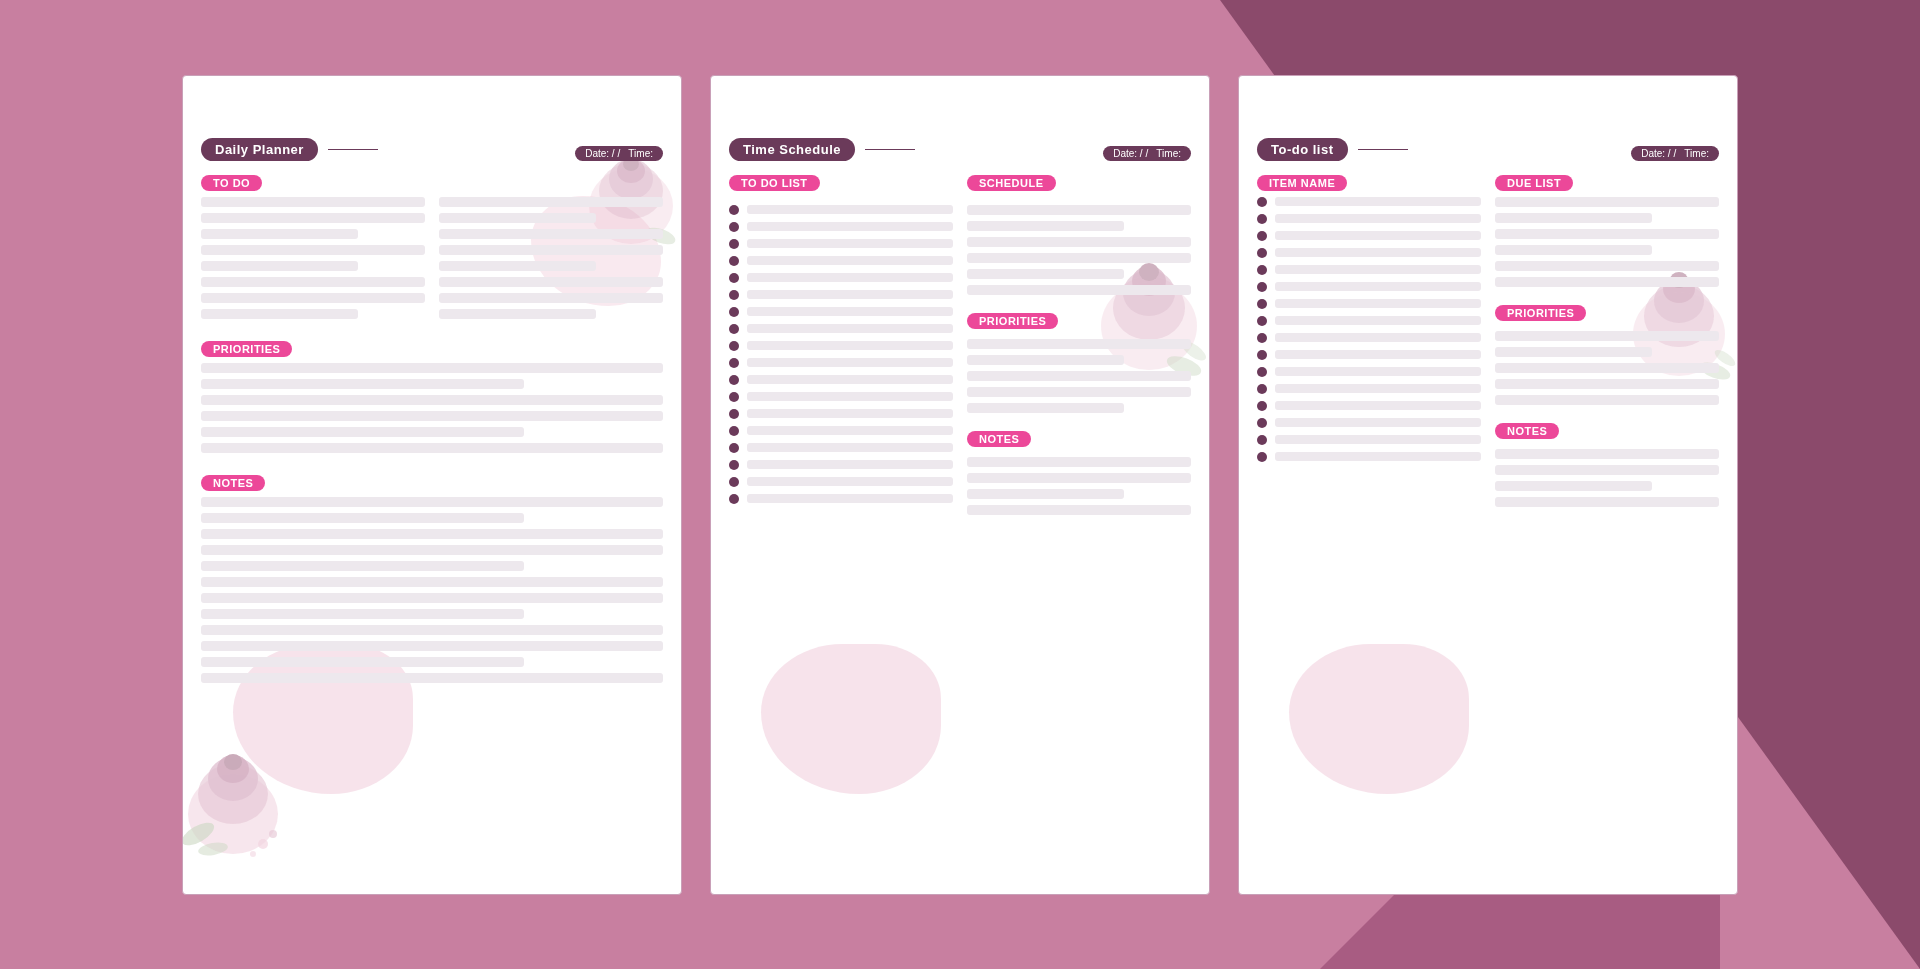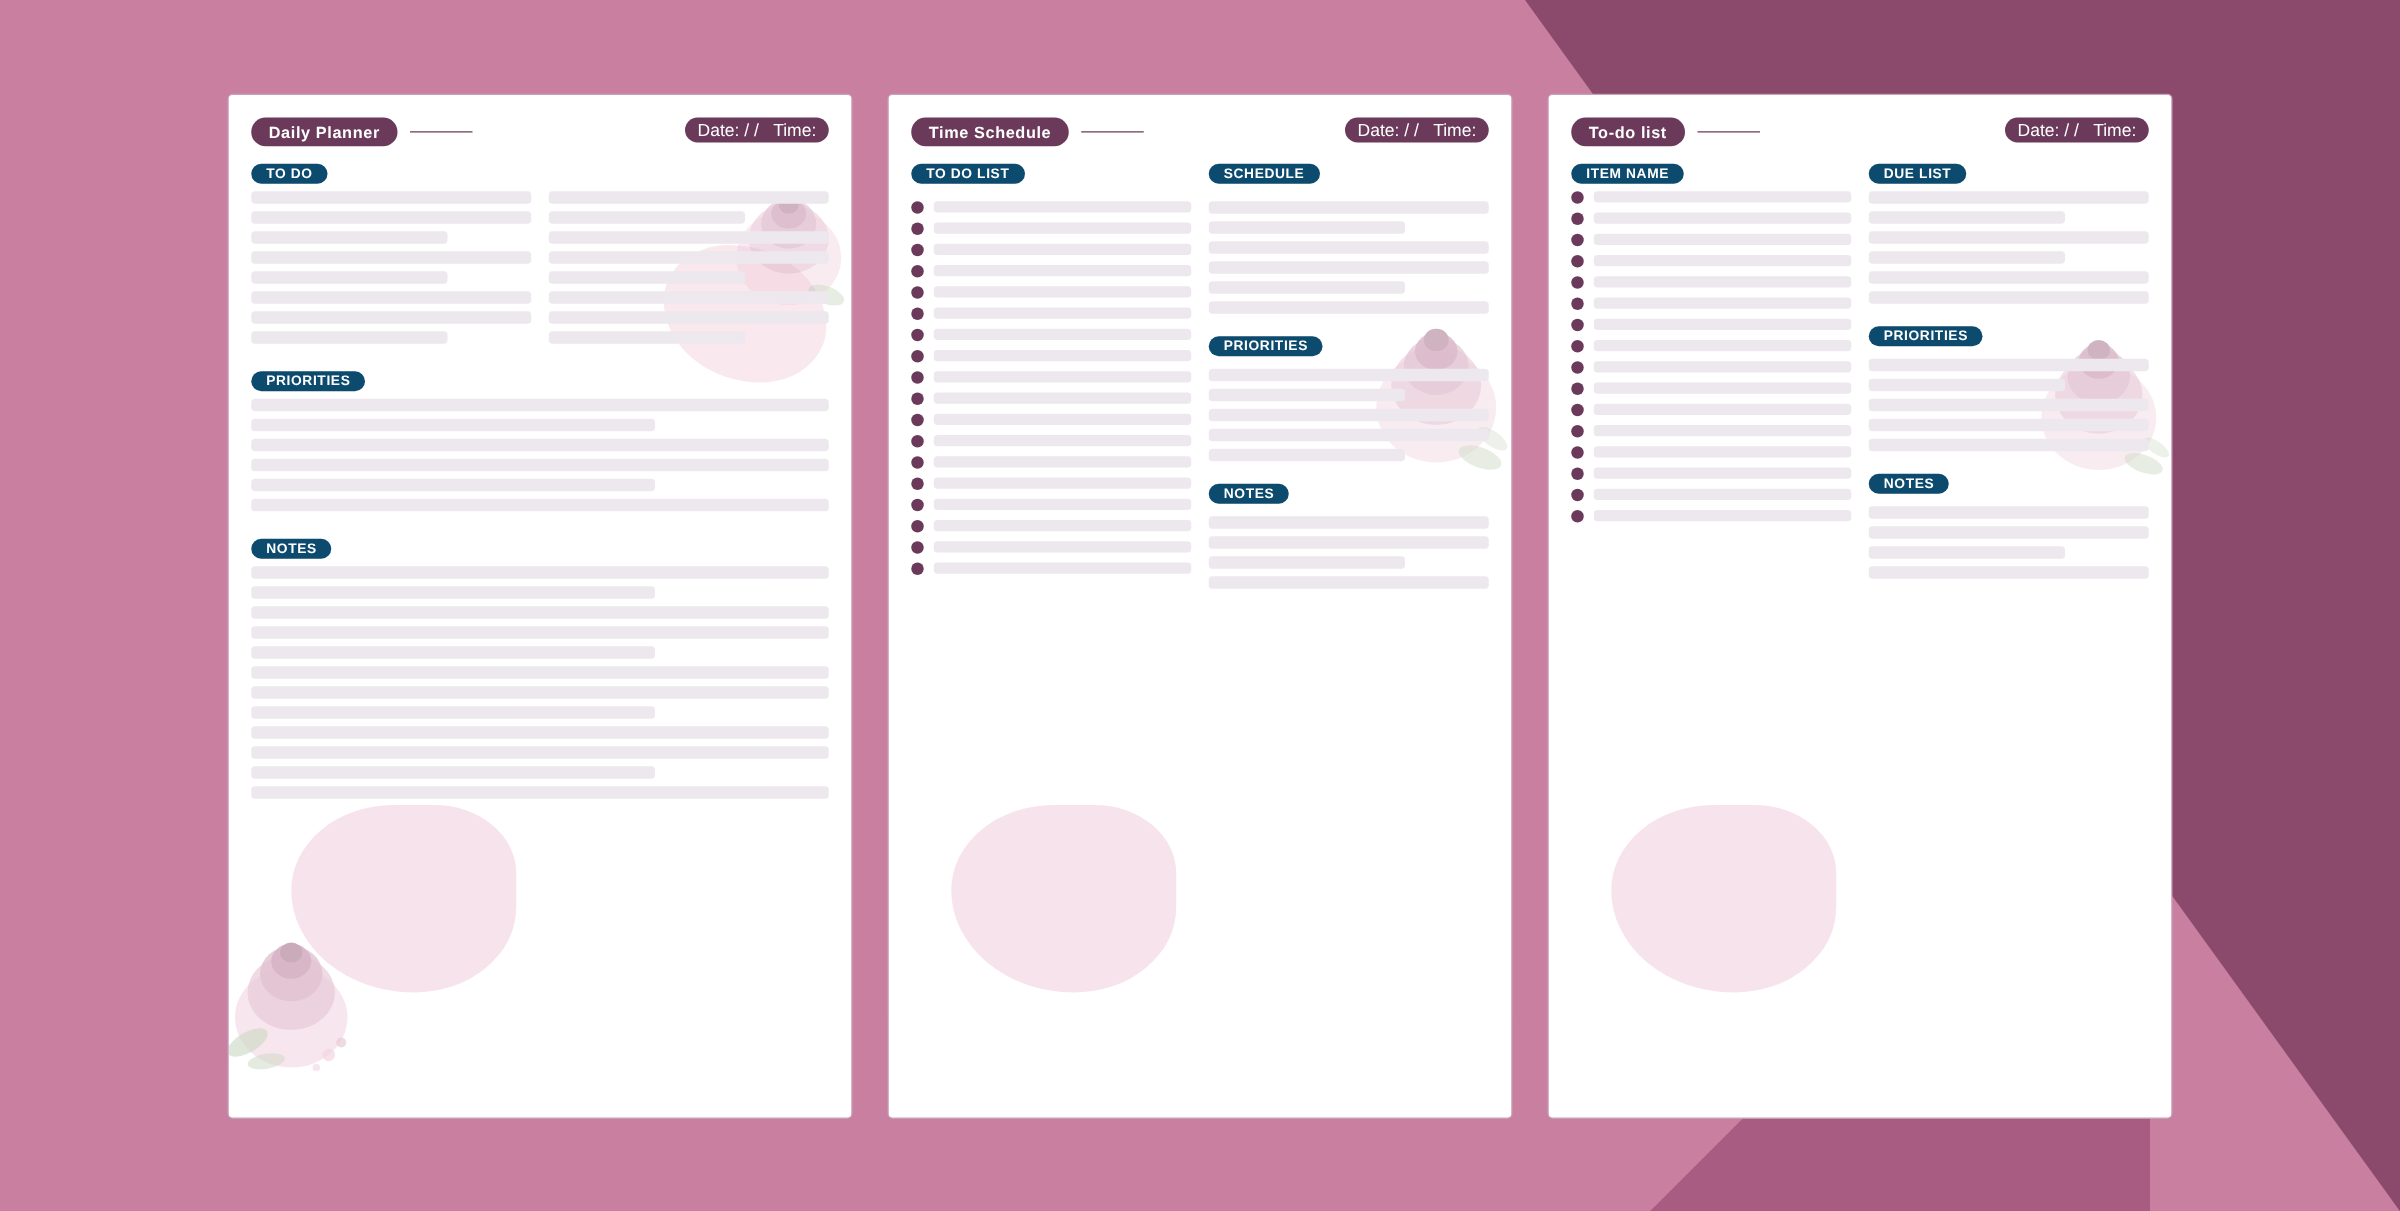--- a/index.html
+++ b/index.html
@@ -92,21 +92,21 @@
       background: #6b3a5a;
       color: #fff;
       border-radius: 12px;
       padding: 4px 14px;
       font-size: 13px;
       font-weight: bold;
       letter-spacing: 0.5px;
     }
     
     .section-label {
-      background: #0c4a6e;
+      background: #ec4899;
       color: #fff;
       border-radius: 10px;
       padding: 2px 12px;
       font-size: 11px;
       font-weight: bold;
       display: inline-block;
       margin-bottom: 6px;
       letter-spacing: 0.5px;
     }
     
@@ -165,23 +165,24 @@
       width: 100%;
       height: 100%;
     }
     .card-content {
       position: relative;
       z-index: 2;
       height: 100%;
     }
     .header-row {
       display: flex;
-      align-items: flex-start;
+      align-items: flex-end;
       justify-content: space-between;
       margin-bottom: 12px;
+      margin-top: 44px;
     }
     .header-title {
       display: flex;
       align-items: center;
       gap: 6px;
     }
     .underline-spacer {
       display: inline-block;
       width: 50px;
       border-bottom: 1.5px solid #6b3a5a;
@@ -192,21 +193,21 @@
       display: flex;
       flex-direction: column;
       align-items: flex-end;
       gap: 2px;
     }
     .date-badge {
       background: #6b3a5a;
       color: #fff;
       border-radius: 10px;
       padding: 2px 10px;
-      font-size: 14px;
+      font-size: 10px;
     }
     
     .bullet-line-wide {
       height: 9px;
       background: #ede8ed;
       border-radius: 3px;
       flex: 1;
     }
   </style>
 </head>

